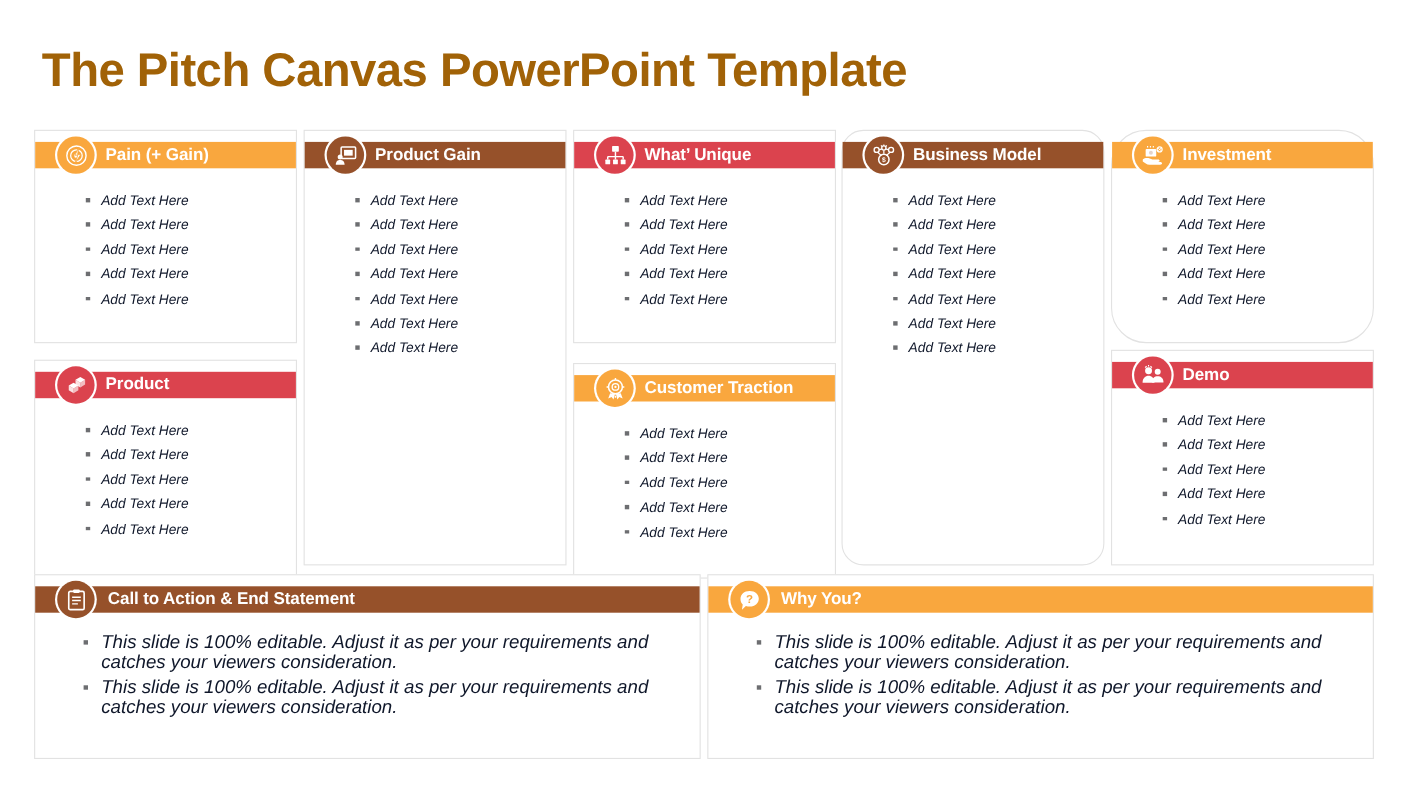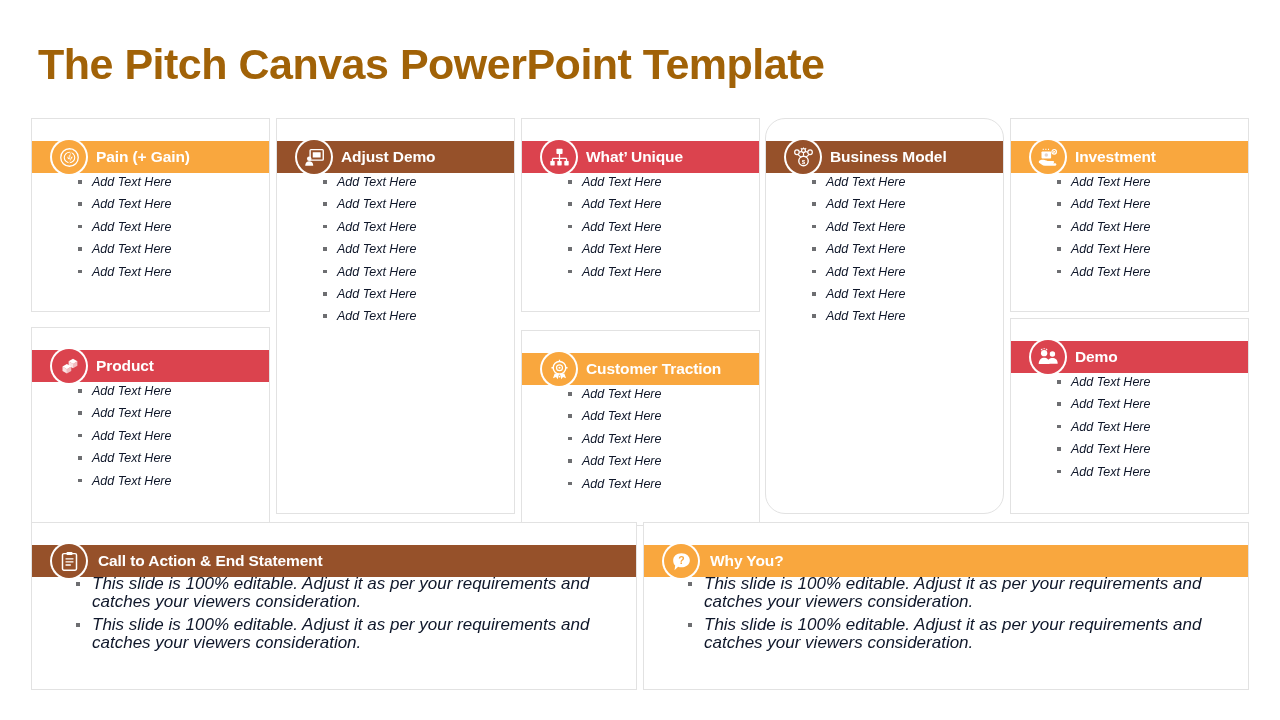--- a/index.html
+++ b/index.html
@@ -18,22 +18,22 @@
 
   
   .card{
     position:absolute;
     background:#ffffff;
     border:1px solid #e2e2e2;
     box-sizing:border-box;
   }
   .card-head{
     position:absolute;left:0;right:0;top:10px;
-    height:32px;
-    display:flex;align-items:center;margin-top:12px;
+    height:24px;
+    display:flex;align-items:center;
   }
   .card-head .title{
     color:#ffffff;font-size:15.5px;font-weight:bold;
     margin-left:64px;white-space:nowrap;
     letter-spacing:-0.1px;
   }
   .card-head.wide .title{margin-left:66px;}
 
   .badge{
     position:absolute;left:18px;top:50%;
@@ -140,21 +140,21 @@
       <div class="badge">
         <div class="disc" style="background:#96512a;">
           <svg width="21" height="21" viewBox="0 0 24 24">
             <rect x="7" y="3" width="15" height="12" rx="1" fill="none" stroke="#fff" stroke-width="1.6"></rect>
             <rect x="10" y="6" width="9" height="6" fill="#fff"></rect>
             <circle cx="6" cy="13.5" r="2.6" fill="#fff"></circle>
             <path d="M1.4 21.5 C1.4 17.8 3.6 16.4 6 16.4 C8.4 16.4 10.6 17.8 10.6 21.5 Z" fill="#fff"></path>
           </svg>
         </div>
       </div>
-      <span class="title">Adjust Demo</span>
+      <span class="title">Product Gain</span>
     </div>
     <ul class="bullets">
       <li>Add Text Here</li>
       <li>Add Text Here</li>
       <li>Add Text Here</li>
       <li>Add Text Here</li>
       <li>Add Text Here</li>
       <li>Add Text Here</li>
       <li>Add Text Here</li>
     </ul>
@@ -233,21 +233,21 @@
       <li>Add Text Here</li>
       <li>Add Text Here</li>
       <li>Add Text Here</li>
       <li>Add Text Here</li>
       <li>Add Text Here</li>
       <li>Add Text Here</li>
       <li>Add Text Here</li>
     </ul>
   </div>
 
-  <div class="card" style="left:1010px;top:118px;width:239px;height:194px;">
+  <div class="card" style="left:1010px;top:118px;width:239px;height:194px;border-radius:32px;">
     <div class="card-head" style="background:#f9a73e;">
       <div class="badge">
         <div class="disc" style="background:#f9a73e;">
           <svg width="21" height="21" viewBox="0 0 24 24">
             <path d="M6 3.5 L6 2 M9 3.5 L9 2 M12 3.5 L12 2" stroke="#fff" stroke-width="1.2"></path>
             <rect x="4" y="5" width="11" height="8" rx="1" fill="#fff"></rect>
             <circle cx="9.5" cy="9" r="2" fill="#96512a" opacity="0.25"></circle>
             <circle cx="18.5" cy="5.5" r="2.6" fill="none" stroke="#fff" stroke-width="1.3"></circle>
             <path d="M17 4.3 L20 6.7 M20 4.3 L17 6.7" stroke="#fff" stroke-width="1"></path>
             <path d="M1 16 C4 13.5 8 14.5 11 16 L17 16 C19 16 19 18.5 17 18.5 L12 18.5 L19 18.5 C21.5 18.5 22 21 19 21.5 L8 21.5 C5 21.5 3 19 1 18 Z" fill="#fff"></path>

